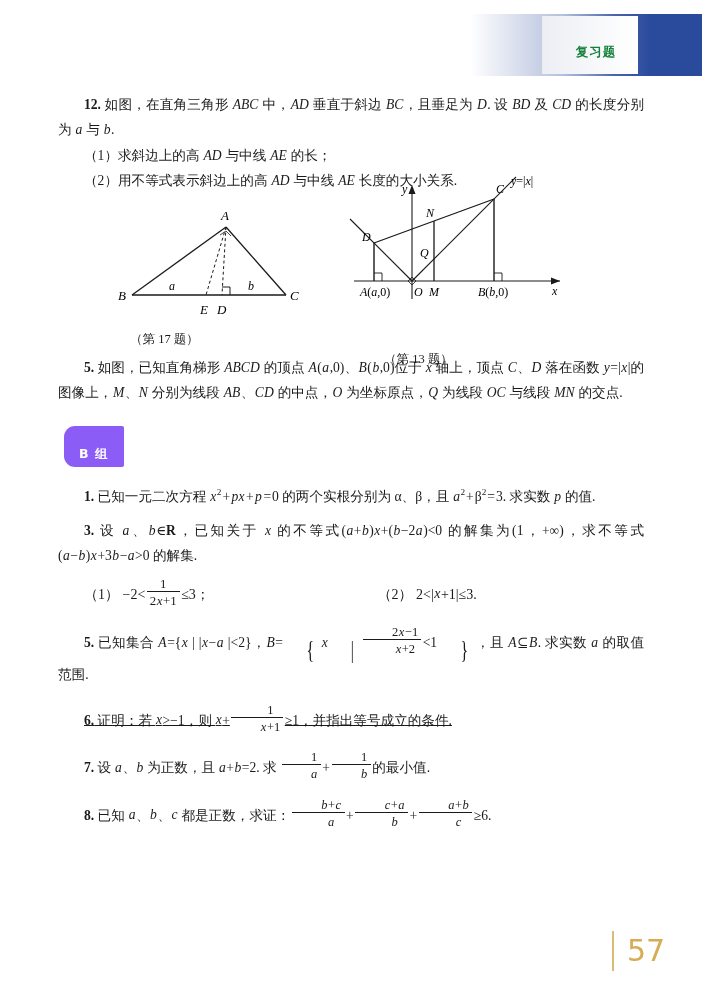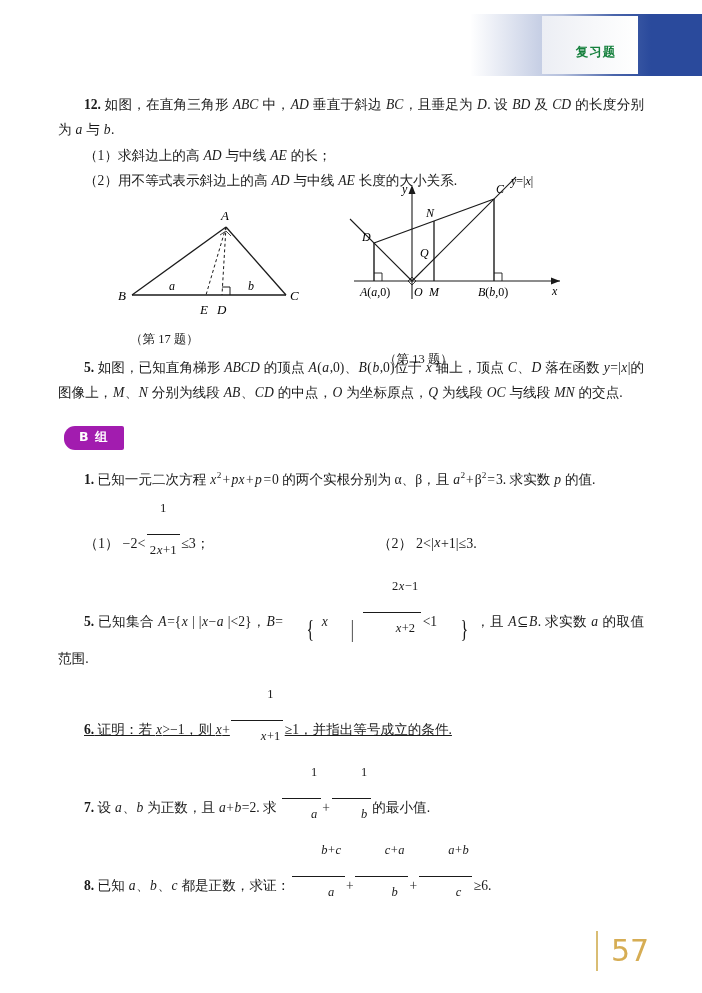--- a/index.html
+++ b/index.html
@@ -85,43 +85,43 @@
     font-family: "Liberation Serif", serif;
     white-space: nowrap;
   }
   .cap-left { left: 72px; top: 132px; }
   .cap-right { left: 326px; top: 132px; margin-top: 20px; }
 
   
   .group-badge {
     display: inline-block;
     margin: 20px 0 4px 6px;
-    padding: 3px 16px 4px 15px;
-    background: #a21caf;
+    padding: 20px 16px 4px 15px;
+    background: #8b5cf6;
     color: #ffffff;
     font-family: "DejaVu Sans", sans-serif;
     font-size: 12.5px;
     font-weight: bold;
     border-radius: 11px 2px 2px 11px;
     letter-spacing: 1px;
   }
 
   .qitem { margin-top: 9px; }
 
   
   .frac {
     display: inline-block;
     vertical-align: -0.52em;
     text-align: center;
     font-size: 0.92em;
     line-height: 1.12;
     margin: 0 1.5px;
   }
   .frac .n { display: block; padding: 0 3px; }
-  .frac .d { display: block; padding: 8px 3px; border-top: 1px solid #1a1a1a; margin-top: 19px; }
+  .frac .d { display: block; padding: 2px 3px; border-top: 1px solid #1a1a1a; }
   .sup { font-size: 0.68em; vertical-align: super; }
   .bigbrace {
     display: inline-block;
     font-size: 1.9em;
     vertical-align: -0.42em;
     line-height: 0.62;
     font-family: "Liberation Serif", serif;
     transform: scaleX(0.62);
   }
   .bigbar {
@@ -133,21 +133,21 @@
     padding: 0 1px;
   }
 
   
   .tworow { position: relative; padding-left: 26px; font-size: 14px; line-height: 34px; }
   .tworow .c1 { display: inline-block; width: 290px; }
 
   
   .footer {
     position: absolute;
-    left: 596px;
+    left: 612px;
     bottom: 22px;
     display: flex;
     align-items: center;
   }
   .footer-rule {
     width: 2px;
     height: 40px;
     background: #d9bd74;
     margin-right: 13px;
   }
@@ -266,20 +266,26 @@
   <div class="qitem">
     <p class="para indent">
       <span class="num">1.</span>
       已知一元二次方程 <i class="v">x</i><span class="sup">2</span><span class="op">+</span><i class="v">px</i><span class="op">+</span><i class="v">p</i><span class="op">=</span>0 的两个实根分别为 α、β，且 <i class="v">a</i><span class="sup">2</span><span class="op">+</span>β<span class="sup">2</span><span class="op">=</span>3. 求实数 <i class="v">p</i> 的值.
     </p>
   </div>
 
   
 
   
+  <div class="qitem">
+    <p class="para indent">
+      <span class="num">3.</span>
+      设 <i class="v">a</i>、<i class="v">b</i>∈<b>R</b>，已知关于 <i class="v">x</i> 的不等式(<i class="v">a</i>+<i class="v">b</i>)<i class="v">x</i>+(<i class="v">b</i>−2<i class="v">a</i>)&lt;0 的解集为(1，+∞)，求不等式(<i class="v">a</i>−<i class="v">b</i>)<i class="v">x</i>+3<i class="v">b</i>−<i class="v">a</i>&gt;0 的解集.
+    </p>
+  </div>
 
   
   <div class="qitem">
     <div class="tworow">
       <span class="c1">
         （1）&nbsp;−2&lt;<span class="frac"><span class="n">1</span><span class="d">2<i class="v">x</i>+1</span></span>≤3；
       </span>
       <span>
         （2）&nbsp;2&lt;|<i class="v">x</i>+1|≤3.
       </span>

